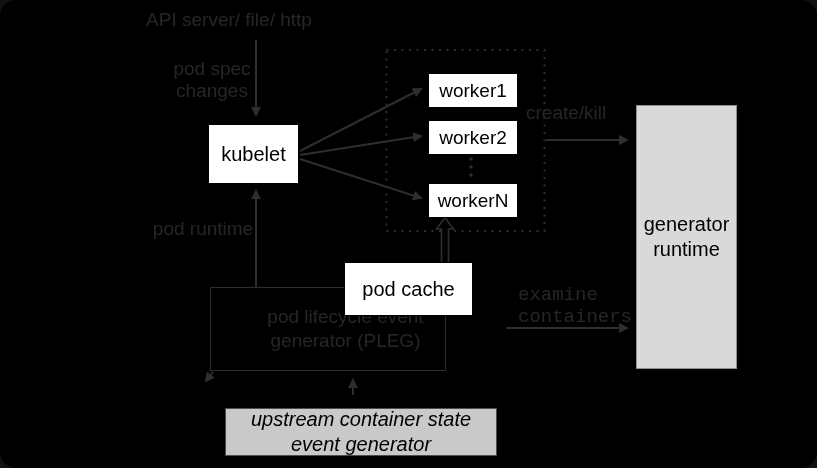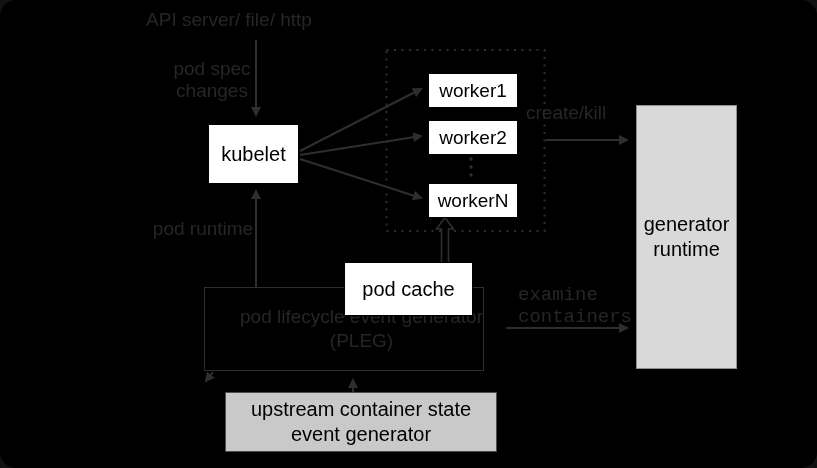--- a/index.html
+++ b/index.html
@@ -28,33 +28,33 @@
   .whitebox{
     background:var(--white_box_fill);border:1px solid #000;font-size:20px;
   }
   .kubelet{left:208px;top:124px;width:91px;height:60px;}
   .worker{left:428px;width:90px;height:35px;font-size:19px;text-align:center;}
   .worker1{top:73px;}
   .worker2{top:120px;}
   .workerN{top:183px;}
   .podcache{left:344px;top:262px;width:129px;height:54px;z-index:3;}
   .pleg{
-    left:204px;top:287px;width:280px;height:84px;
+    left:210px;top:287px;width:236px;height:84px;
     background:var(--background);border:1px solid var(--line);
     color:var(--faint_text);font-size:19px;line-height:24px;padding-left:35px;
   }
   .runtime{
     left:636px;top:105px;width:101px;height:264px;
     background:var(--runtime_fill);border:1px solid var(--runtime_border);
     font-size:20px;line-height:25px;
   }
   .upstream{
-    left:225px;top:392px;width:272px;height:60px;
+    left:225px;top:408px;width:272px;height:48px;
     background:var(--upstream_fill);border:1px solid var(--upstream_border);
-    font-size:20px;line-height:25px;
+    font-size:20px;line-height:25px;font-style:italic;
   }
   .upstream .inner{width:236px;}
   .faint{
     position:absolute;z-index:2;color:var(--faint_text);font-size:19px;line-height:22px;
   }
   .lbl-api{left:129px;top:9px;width:200px;text-align:center;white-space:nowrap;}
   .lbl-podspec{left:169px;top:58px;width:86px;text-align:center;}
   .lbl-podevents{left:148px;top:218px;width:110px;text-align:center;white-space:nowrap;}
   .lbl-createkill{left:526px;top:102px;white-space:nowrap;}
   .lbl-examine{left:518px;top:284px;width:96px;font-family:Liberation Mono, monospace;}

